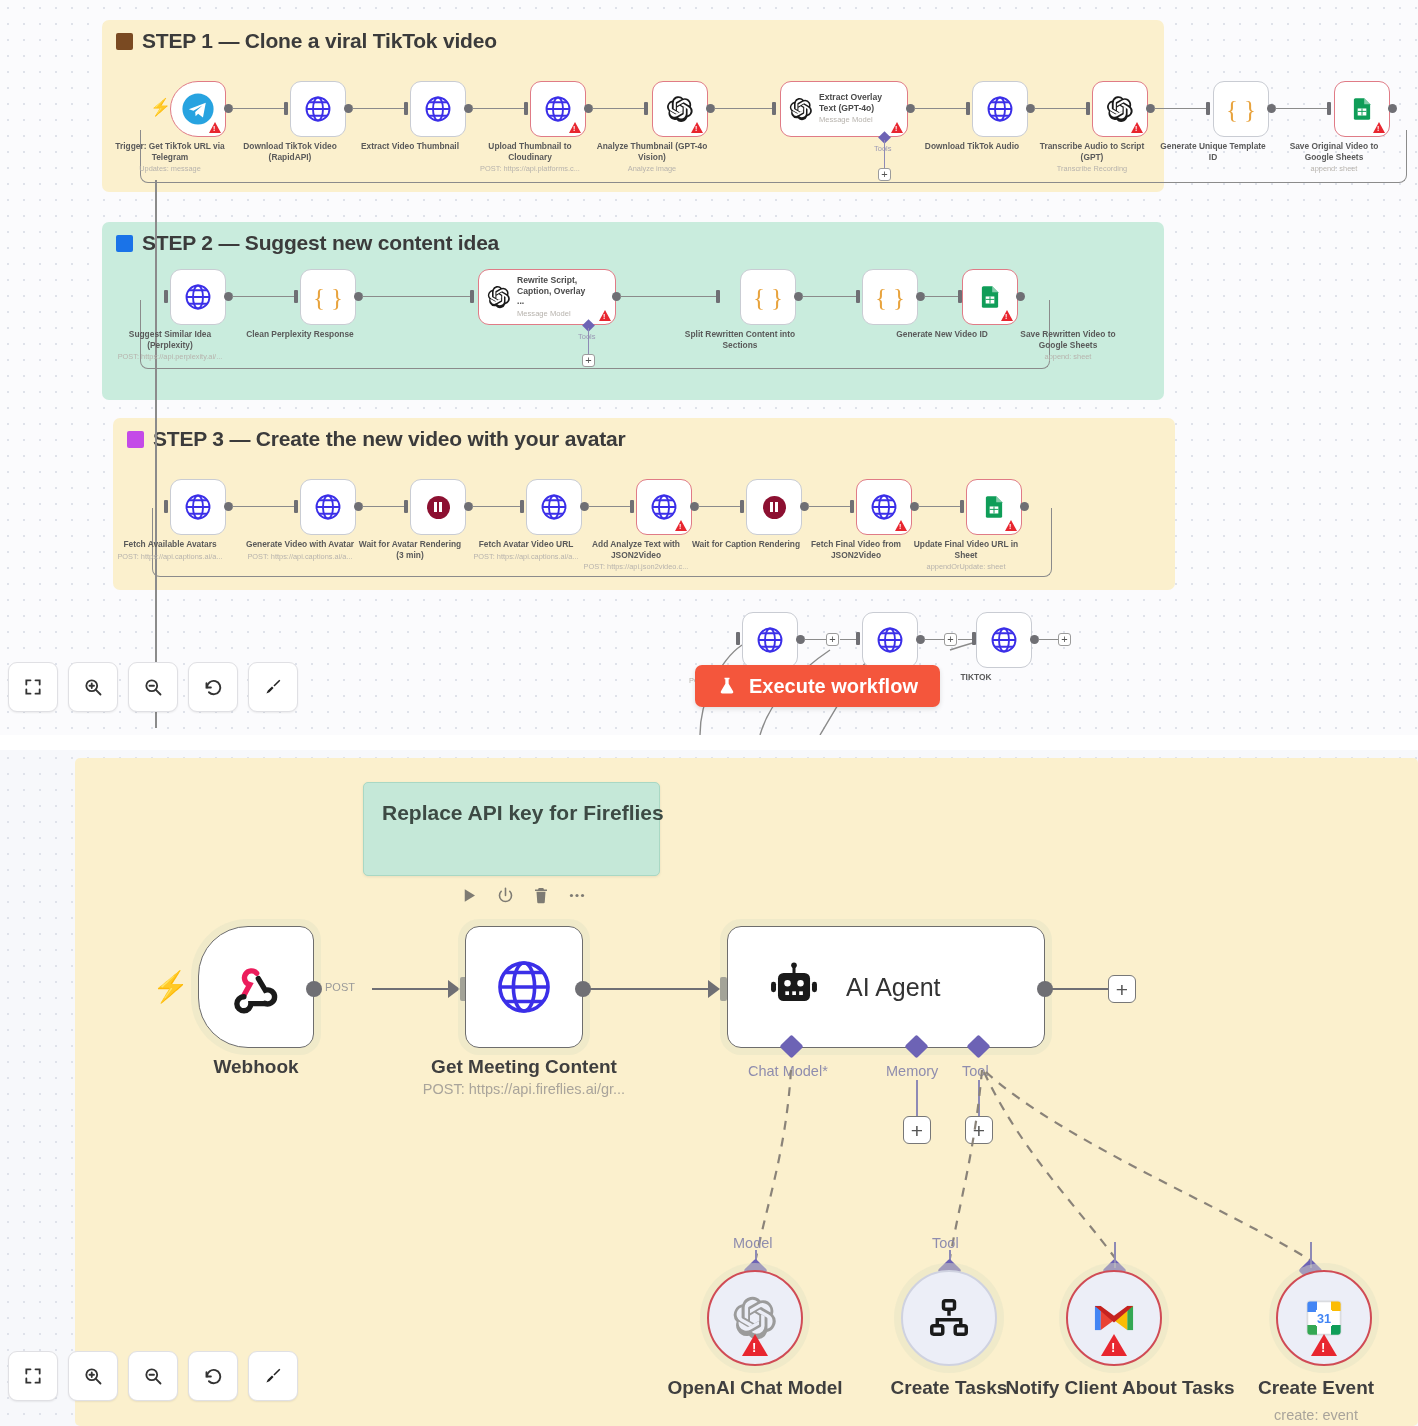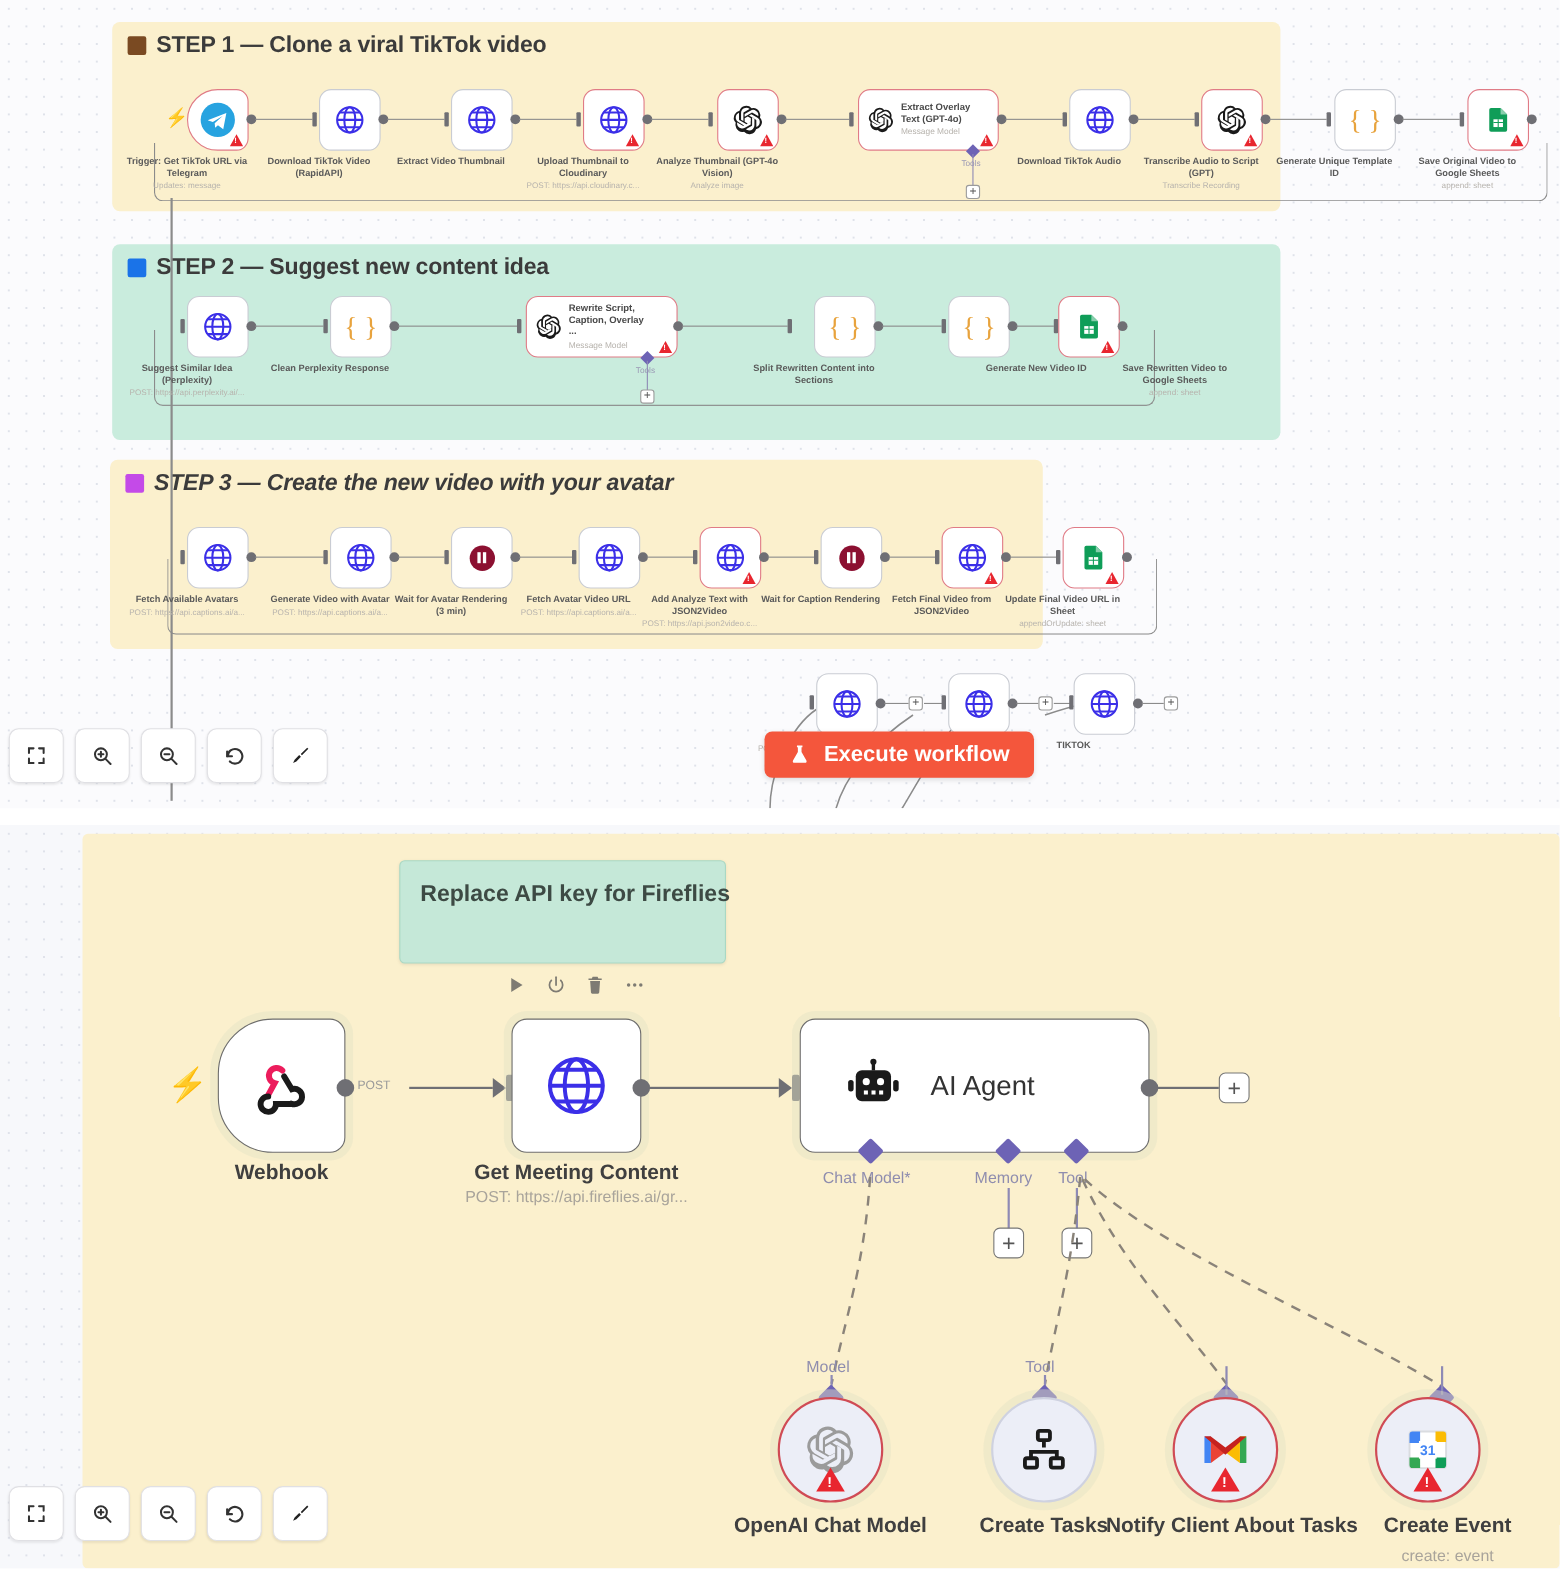--- a/index.html
+++ b/index.html
@@ -181,21 +181,21 @@
       </div>
     </div>
 
     <div class="sticky" style="left:102px;top:222px;width:1062px;height:178px;background:#c9ecdd;">
       <div class="title">
         <span class="sw" style="background:#1a73e8"></span>
         <span>STEP 2 — Suggest new content idea</span>
       </div>
     </div>
 
-    <div class="sticky" style="left:100px;top:418px;width:848px;height:172px;background:#fbf0cd;font-style:italic;">
+    <div class="sticky" style="left:113px;top:418px;width:1062px;height:172px;background:#fbf0cd;">
       <div class="title">
         <span class="sw" style="background:#c44ae8"></span>
         <span>STEP 3 — Create the new video with your avatar</span>
       </div>
     </div>
 
 
     <div class="path-line" style="left:140px;top:130px;width:1265px;height:52px;border-top:none;border-left:1.4px solid #8b8b8b;border-right:1.4px solid #8b8b8b;border-bottom:1.4px solid #8b8b8b;border-radius:0 0 8px 8px;"></div>
     <div class="path-line" style="left:140px;top:300px;width:908px;height:68px;border-top:none;border-left:1.4px solid #8b8b8b;border-right:1.4px solid #8b8b8b;border-bottom:1.4px solid #8b8b8b;border-radius:0 0 8px 8px;"></div>
     <div class="path-line" style="left:152px;top:508px;width:898px;height:68px;border-top:none;border-left:1.4px solid #8b8b8b;border-right:1.4px solid #8b8b8b;border-bottom:1.4px solid #8b8b8b;border-radius:0 0 8px 8px;"></div>
@@ -257,21 +257,21 @@
       <div class="node err">
         <svg class="ico globe" viewBox="0 0 24 24" fill="none" stroke="#3b2fe8" stroke-width="1.5">
           <circle cx="12" cy="12" r="9.2"></circle>
             <ellipse cx="12" cy="12" rx="4" ry="9.2"></ellipse>
             <path d="M3 12h18M4.6 6.6h14.8M4.6 17.4h14.8"></path>
         </svg>
         <div class="warn"></div>
       </div>
       <div class="caption">
         <span>Upload Thumbnail to Cloudinary</span>
-        <span class="subcap">POST: https://api.cloudinary.c...</span>
+        <span class="subcap">POST: https://api.platforms.c...</span>
       </div>
     </div>
     <div class="dot" style="left:584px;top:104px;"></div>
     <div class="link" style="left:592px;top:108px;width:52px;"></div>
     <div class="bar" style="left:644px;top:102px;"></div>
 
     <div class="nodewrap" style="left:652px;top:81px;">
       <div class="node err">
         <svg class="ico" width="28" height="28" viewBox="0 0 24 24">
           <path fill="#1a1a1a" d="M21.3 10.1a5.5 5.5 0 0 0-.5-4.5 5.6 5.6 0 0 0-6-2.7A5.5 5.5 0 0 0 5.4 4.8a5.5 5.5 0 0 0-3.7 2.7 5.6 5.6 0 0 0 .7 6.5 5.5 5.5 0 0 0 .5 4.5 5.6 5.6 0 0 0 6 2.7 5.5 5.5 0 0 0 9.4-1.9 5.5 5.5 0 0 0 3.7-2.7 5.6 5.6 0 0 0-.7-6.5zM12.9 20.2a4.1 4.1 0 0 1-2.6-.9l.1-.1 4.4-2.5a.7.7 0 0 0 .4-.6v-6.2l1.8 1.1v5.1a4.1 4.1 0 0 1-4.1 4.1zM4 16.7a4.1 4.1 0 0 1-.5-2.8l.1.1 4.4 2.5a.7.7 0 0 0 .7 0l5.4-3.1v2.1l-4.5 2.6A4.1 4.1 0 0 1 4 16.7zM2.9 8.2a4.1 4.1 0 0 1 2.1-1.8v5.2a.7.7 0 0 0 .4.6l5.4 3.1-1.8 1-4.5-2.6a4.1 4.1 0 0 1-1.6-5.5zm15.3 3.6l-5.4-3.2 1.8-1 4.5 2.6a4.1 4.1 0 0 1-.6 7.4v-5.2a.7.7 0 0 0-.3-.6zm1.8-2.7l-.1-.1-4.4-2.6a.7.7 0 0 0-.7 0L9.4 9.5V7.4l4.5-2.6a4.1 4.1 0 0 1 6.1 4.3zM8.4 12.8l-1.8-1V6.7a4.1 4.1 0 0 1 6.7-3.2l-.1.1L8.8 6.1a.7.7 0 0 0-.4.6zm1-2.1l2.4-1.4 2.4 1.4v2.8l-2.4 1.4-2.4-1.4z"></path>
@@ -845,21 +845,21 @@
         <path fill="#c5221f" d="M1.6 2.4h3.2l7.2 5.4 7.2-5.4h3.2L12 11.4z"></path>
       </svg>
       <div class="bwarn"></div>
     </div>
     <div class="ccaption" style="left:1120px;top:626px;">
       <span>Notify Client About Tasks</span>
     </div>
 
     <div class="bdiamond" style="left:1302px;top:512px;"></div>
     <div class="bsubconn" style="left:1310px;top:492px;height:26px;"></div>
-    <div class="circnode" style="left:1250px;top:520px;">
+    <div class="circnode" style="left:1276px;top:520px;">
       <svg width="42" height="42" viewBox="0 0 24 24">
         <rect x="2.5" y="2.5" width="19" height="19" rx="1.6" fill="#fff" stroke="#dadce0"></rect>
         <path fill="#4285f4" d="M2.5 4.1A1.6 1.6 0 0 1 4.1 2.5H8v6H2.5z"></path>
         <path fill="#fbbc04" d="M16 2.5h3.9a1.6 1.6 0 0 1 1.6 1.6V8H16z"></path>
         <path fill="#34a853" d="M2.5 16H8v5.5H4.1A1.6 1.6 0 0 1 2.5 19.9z"></path>
         <path fill="#0f9d58" d="M16 16h5.5v3.9a1.6 1.6 0 0 1-1.6 1.6H16z"></path>
         <path fill="#ea4335" d="M16 2.5h-8v5.5H2.5v8H8v5.5h8V16h5.5V8H16z" opacity="0"></path>
         <rect x="7.4" y="7.4" width="9.2" height="9.2" fill="#fff"></rect>
         <text x="12" y="14.6" font-size="7.2" font-family="Liberation Sans, sans-serif" text-anchor="middle" fill="#4285f4" font-weight="bold">31</text>
       </svg>

